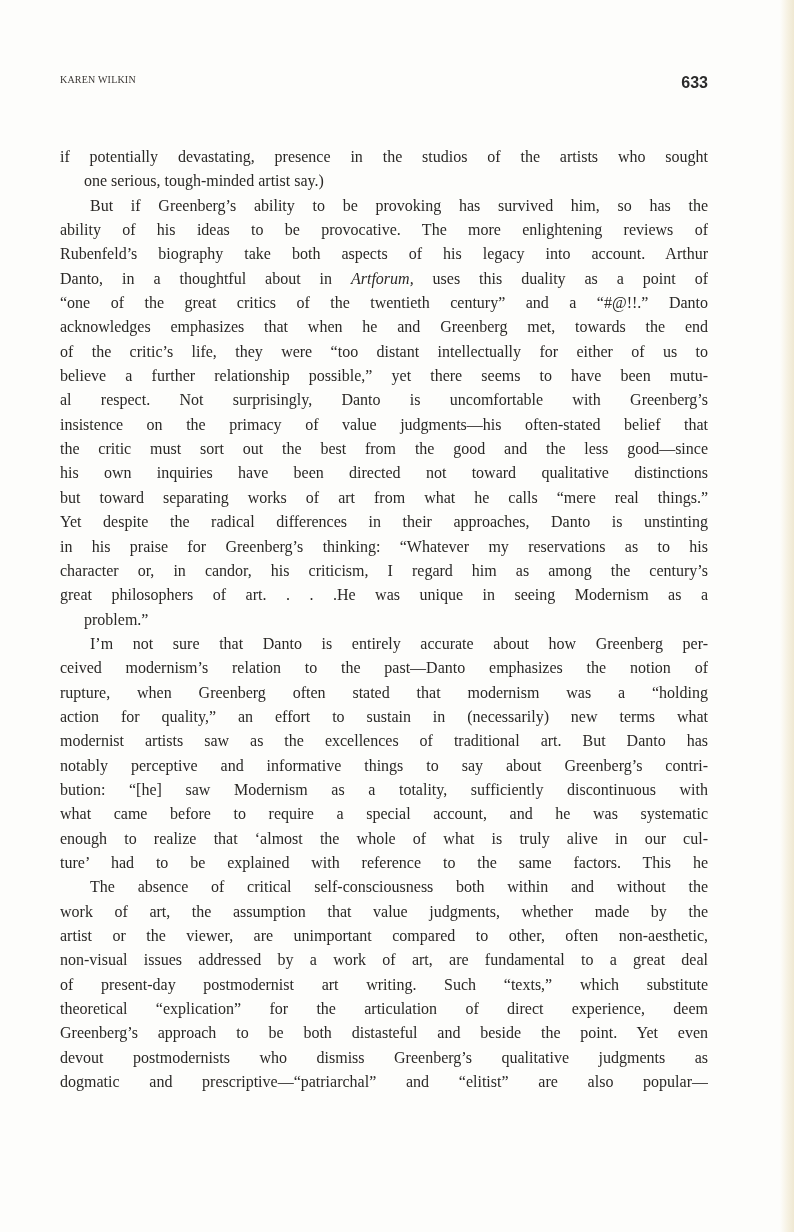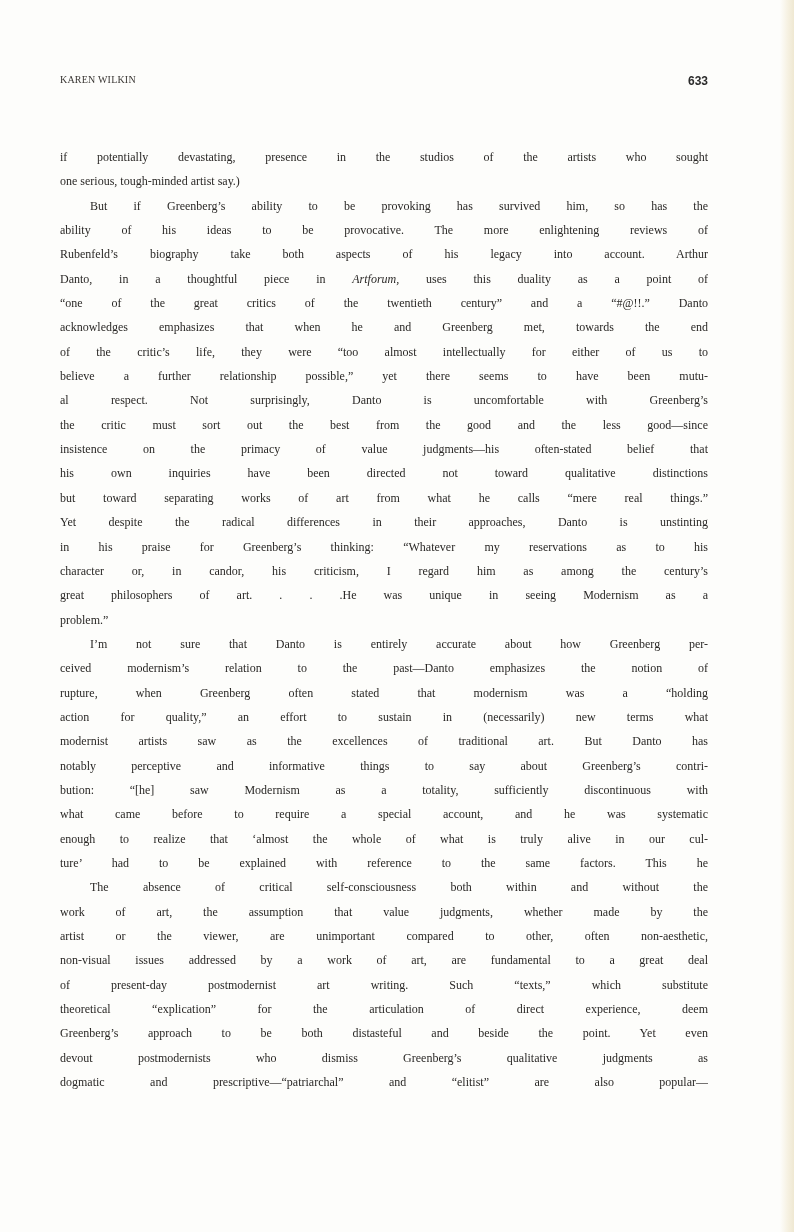--- a/index.html
+++ b/index.html
@@ -17,61 +17,61 @@
     .running-head {
       position: absolute; left: 60px; top: 74px; width: 648px; height: 22px;
     }
     .author {
       position: absolute; left: 0; top: 0;
       font-size: 10px; letter-spacing: 0.2px; color: #3a3734;
     }
     .folio {
       position: absolute; right: 0; top: 0;
       font-family: "Liberation Sans", "DejaVu Sans", sans-serif;
-      font-weight: bold; font-size: 12px; color: #2b2b2b;
+      font-weight: bold; font-size: 16px; color: #2b2b2b;
     }
     .body-text {
       position: absolute; left: 60px; top: 145px; width: 648px;
     }
     .line {
       height: 24.35px; line-height: 24.35px;
-      font-size: 12px;
+      font-size: 16px;
       white-space: nowrap;
       text-align: justify;
       text-align-last: justify;
       overflow: hidden;
     }
-    .line.last { text-align-last: left; }
+    .line.last { text-align-last: left; margin-left: 24px; }
     .line.indent { padding-left: 30px; }
     .line i { font-style: italic; }
   </style>
 </head>
 <body>
 
 <div class="page-edge"></div>
 
 <header class="running-head">
   <span class="author">KAREN WILKIN</span>
   <span class="folio">633</span>
 </header>
 
 <main class="body-text" id="body-text">
     <div class="line">if potentially devastating, presence in the studios of the artists who sought</div>
     <div class="line last">one serious, tough-minded artist say.)</div>
     <div class="line indent">But if Greenberg’s ability to be provoking has survived him, so has the</div>
     <div class="line">ability of his ideas to be provocative. The more enlightening reviews of</div>
     <div class="line">Rubenfeld’s biography take both aspects of his legacy into account. Arthur</div>
-    <div class="line"><span>Danto, in a thoughtful piece in </span><i>Artforum,</i><span> uses this duality as a point of</span></div>
+    <div class="line"><span>Danto, in a thoughtful about in </span><i>Artforum,</i><span> uses this duality as a point of</span></div>
     <div class="line">“one of the great critics of the twentieth century” and a “#@!!.” Danto</div>
     <div class="line">acknowledges emphasizes that when he and Greenberg met, towards the end</div>
-    <div class="line">of the critic’s life, they were “too almost intellectually for either of us to</div>
+    <div class="line">of the critic’s life, they were “too distant intellectually for either of us to</div>
     <div class="line">believe a further relationship possible,” yet there seems to have been mutu-</div>
     <div class="line">al respect. Not surprisingly, Danto is uncomfortable with Greenberg’s</div>
+    <div class="line">insistence on the primacy of value judgments—his often-stated belief that</div>
     <div class="line">the critic must sort out the best from the good and the less good—since</div>
-    <div class="line">insistence on the primacy of value judgments—his often-stated belief that</div>
     <div class="line">his own inquiries have been directed not toward qualitative distinctions</div>
     <div class="line">but toward separating works of art from what he calls “mere real things.”</div>
     <div class="line">Yet despite the radical differences in their approaches, Danto is unstinting</div>
     <div class="line">in his praise for Greenberg’s thinking: “Whatever my reservations as to his</div>
     <div class="line">character or, in candor, his criticism, I regard him as among the century’s</div>
     <div class="line">great philosophers of art. . . .He was unique in seeing Modernism as a</div>
     <div class="line last">problem.”</div>
     <div class="line indent">I’m not sure that Danto is entirely accurate about how Greenberg per-</div>
     <div class="line">ceived modernism’s relation to the past—Danto emphasizes the notion of</div>
     <div class="line">rupture, when Greenberg often stated that modernism was a “holding</div>

